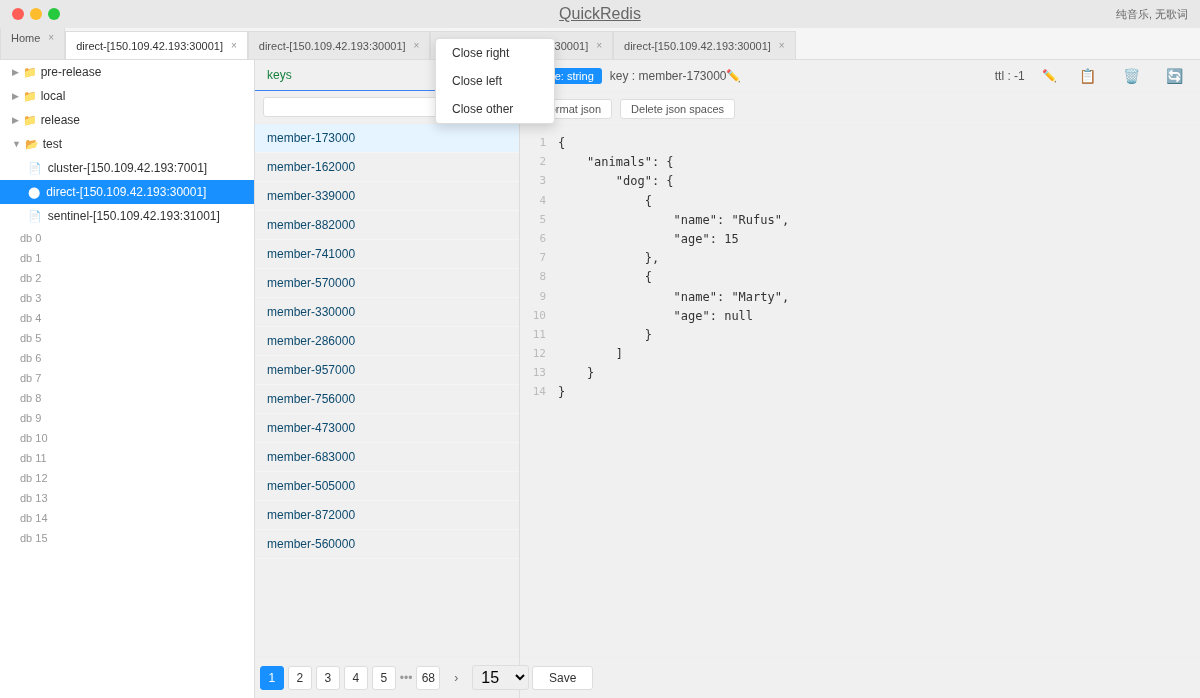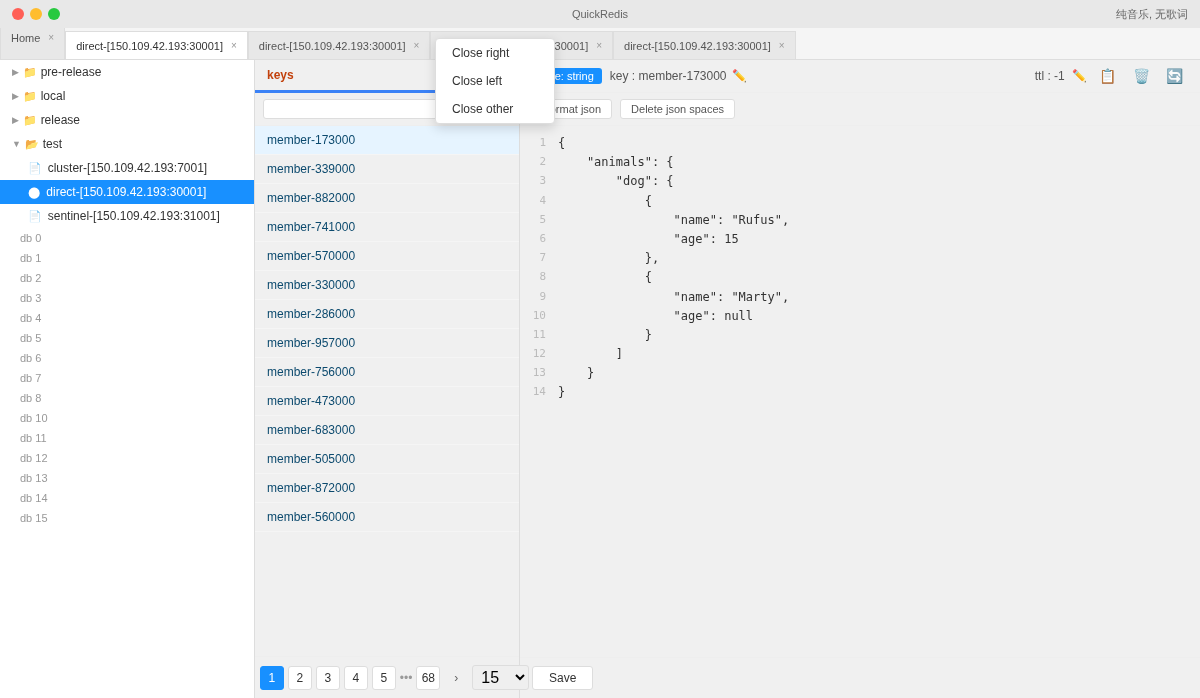--- a/index.html
+++ b/index.html
@@ -5,21 +5,21 @@
     * { box-sizing: border-box; margin: 0; padding: 0; }
     body { font-family: -apple-system, BlinkMacSystemFont, 'Segoe UI', sans-serif; font-size: 12px; background: #f0f0f0; color: #333; height: 698px; overflow: hidden; }
 
     
     .titlebar { height: 28px; background: #e8e8e8; display: flex; align-items: center; padding: 0 12px; position: relative; }
     .titlebar-buttons { display: flex; gap: 6px; }
     .tb-btn { width: 12px; height: 12px; border-radius: 50%; border: none; cursor: pointer; }
     .tb-close { background: #ff5f56; }
     .tb-min { background: #ffbd2e; }
     .tb-max { background: #27c93f; }
-    .titlebar-title { position: absolute; left: 50%; transform: translateX(-50%); font-size: 11px; color: #666; font-weight: 500; }
+    .titlebar-title { position: absolute; left: 50%; transform: translateX(-50%); font-size: 16px; color: #666; font-weight: 500; text-decoration: underline; }
     .titlebar-icons { margin-left: auto; display: flex; gap: 8px; align-items: center; color: #666; font-size: 11px; }
 
     
     .tabbar { height: 32px; background: #f5f5f5; display: flex; align-items: flex-end; border-bottom: 1px solid #ddd; padding-left: 0; overflow-x: auto; }
     .tab { display: flex; align-items: center; gap: 4px; padding: 0 10px; height: 28px; border: 1px solid #ddd; border-bottom: none; background: #e8e8e8; font-size: 11px; color: #555; cursor: pointer; white-space: nowrap; position: relative; }
     .tab.active { background: #fff; color: #333; z-index: 1; }
     .tab-close { font-size: 10px; color: #999; cursor: pointer; margin-left: 4px; }
     .tab-home { padding: 0 10px; height: 44px; display: flex; align-items: center; font-size: 11px; color: #555; background: #e8e8e8; border: 1px solid #ddd; border-bottom: none; cursor: pointer; }
 
     
@@ -32,42 +32,42 @@
     .sidebar-item.active .icon { color: #fff; }
     .sidebar-group-header { display: flex; align-items: center; gap: 4px; padding: 5px 12px; cursor: pointer; font-size: 12px; color: #333; }
     .arrow { font-size: 9px; color: #999; }
     .icon { font-size: 11px; color: #666; }
     .db-list { overflow-y: auto; }
     .db-item { display: flex; align-items: center; padding: 4px 12px 4px 20px; cursor: pointer; color: #555; font-size: 12px; }
     .db-label { color: #999; font-size: 11px; min-width: 35px; }
 
     
     .keys-panel { width: 265px; border-right: 1px solid #ddd; display: flex; flex-direction: column; flex-shrink: 0; }
-    .keys-header { padding: 8px 12px; font-size: 12px; font-weight: 700; color: #c2410c; border-bottom: 3px solid #3b82f6; }
+    .keys-header { padding: 8px 12px; font-size: 12px; font-weight: 400; color: #15803d; border-bottom: 1px solid #3b82f6; }
     .keys-search { display: flex; align-items: center; padding: 6px 8px; border-bottom: 1px solid #eee; gap: 4px; }
     .keys-search input { flex: 1; border: 1px solid #ddd; border-radius: 3px; padding: 3px 6px; font-size: 11px; outline: none; }
     .keys-search-btn { background: none; border: none; cursor: pointer; color: #666; }
     .keys-list { flex: 1; overflow-y: auto; }
     .key-item { padding: 7px 12px; cursor: pointer; font-size: 12px; color: #0c4a6e; border-bottom: 1px solid #f5f5f5; }
     .key-item.selected { background: #e6f4ff; }
     .pagination { display: flex; align-items: center; justify-content: center; gap: 4px; padding: 8px; border-top: 1px solid #eee; font-size: 12px; }
     .page-btn { min-width: 24px; height: 24px; display: flex; align-items: center; justify-content: center; border: 1px solid #ddd; border-radius: 3px; background: #fff; cursor: pointer; font-size: 12px; color: #333; }
     .page-btn.active { background: #1890ff; color: #fff; border-color: #1890ff; }
     .page-btn.nav { border: none; background: none; color: #666; }
     .page-dots { color: #999; }
     .page-select { border: 1px solid #ddd; border-radius: 3px; padding: 2px 4px; font-size: 16px; }
 
     
     .value-panel { flex: 1; display: flex; flex-direction: column; overflow: hidden; }
     .value-toolbar { display: flex; align-items: center; gap: 8px; padding: 6px 12px; border-bottom: 1px solid #eee; }
     .type-badge { background: #1890ff; color: #fff; padding: 2px 8px; border-radius: 3px; font-size: 11px; }
-    .key-info { display: flex; align-items: center; gap: 6px; flex: 1; }
+    .key-info { display: flex; align-items: center; flex: 1; }
     .key-label { color: #555; font-size: 12px; }
     .edit-icon { cursor: pointer; color: #666; font-size: 12px; }
-    .ttl-section { display: flex; align-items: center; gap: 8px; }
+    .ttl-section { display: flex; align-items: center; gap: 18px; }
     .action-btn { background: none; border: none; cursor: pointer; color: #666; font-size: 14px; padding: 2px 4px; }
     .format-bar { display: flex; gap: 8px; padding: 6px 12px; border-bottom: 1px solid #eee; }
     .format-btn { padding: 3px 10px; border: 1px solid #ddd; border-radius: 3px; background: #fff; cursor: pointer; font-size: 11px; color: #555; }
     .json-editor { flex: 1; overflow-y: auto; padding: 8px 0; font-family: 'Monaco', 'Menlo', monospace; font-size: 12px; line-height: 1.6; }
     .json-line { display: flex; gap: 0; padding: 0 8px; }
     .line-num { min-width: 30px; color: #bbb; text-align: right; padding-right: 12px; user-select: none; font-size: 11px; }
     .line-content { color: #333; white-space: pre; }
     .save-bar { padding: 8px 12px; border-top: 1px solid #eee; }
     .save-btn { padding: 4px 16px; background: #fff; border: 1px solid #ddd; border-radius: 3px; cursor: pointer; font-size: 12px; color: #333; }
 
@@ -185,20 +185,23 @@
         <div class="db-item">
           <span class="db-label">db 6</span>
         </div>
         <div class="db-item">
           <span class="db-label">db 7</span>
         </div>
         <div class="db-item">
           <span class="db-label">db 8</span>
         </div>
         <div class="db-item">
+          <span class="db-label">db 9</span>
+        </div>
+        <div class="db-item">
           <span class="db-label">db 10</span>
         </div>
         <div class="db-item">
           <span class="db-label">db 11</span>
         </div>
         <div class="db-item">
           <span class="db-label">db 12</span>
         </div>
         <div class="db-item">
           <span class="db-label">db 13</span>
@@ -215,20 +218,21 @@
   <div class="panels">
 
     <div class="keys-panel">
       <div class="keys-header">keys</div>
       <div class="keys-search">
         <input type="text" style="flex: 1 1 0%; border: 1px solid rgb(221, 221, 221); border-radius: 3px; padding: 3px 6px; font-size: 11px; outline: none;">
         <button class="keys-search-btn">🔍</button>
       </div>
       <div class="keys-list" id="keys-list">
           <div class="key-item selected">member-173000</div>
+          <div class="key-item">member-162000</div>
           <div class="key-item">member-339000</div>
           <div class="key-item">member-882000</div>
           <div class="key-item">member-741000</div>
           <div class="key-item">member-570000</div>
           <div class="key-item">member-330000</div>
           <div class="key-item">member-286000</div>
           <div class="key-item">member-957000</div>
           <div class="key-item">member-756000</div>
           <div class="key-item">member-473000</div>
           <div class="key-item">member-683000</div>

